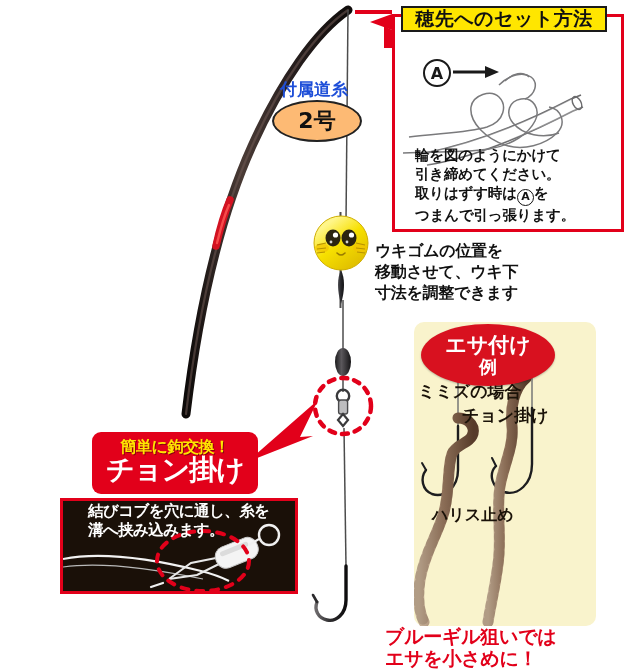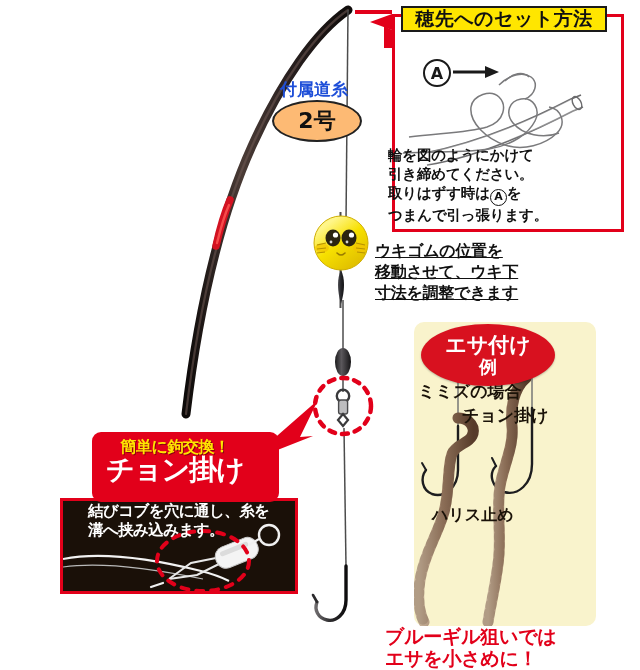--- a/index.html
+++ b/index.html
@@ -35,38 +35,38 @@
     border:3px solid #e2001a;background:#ffffff;box-sizing:border-box;
   }
   .banner-yellow{
     position:absolute;left:401px;top:6px;width:206px;height:26px;
     background:#ffe600;border:2px solid #1a1a1a;box-sizing:border-box;
     display:flex;align-items:center;justify-content:center;
     color:#111;font-size:19px;font-weight:bold;letter-spacing:0.5px;
     white-space:nowrap;z-index:6;
   }
   .panel-top-text{
-    position:absolute;left:388px;top:146px;width:224px;
+    position:absolute;left:415px;top:146px;width:224px;
     color:#111;font-size:14.5px;font-weight:bold;line-height:1.30;
     letter-spacing:-0.2px;
   }
   .panel-top-text div{white-space:nowrap;}
   .mark-a{
     display:inline-block;width:15px;height:15px;line-height:13px;
     border:1.5px solid #111;border-radius:50%;text-align:center;
     font-size:11px;font-weight:bold;vertical-align:-2px;
   }
 
   
   .float-text{
     position:absolute;left:375px;top:240px;width:210px;
     color:#111;font-size:16px;font-weight:bold;line-height:1.32;
     letter-spacing:-0.3px;
   }
-  .float-text div{white-space:nowrap;text-decoration:underline;}
+  .float-text div{white-space:nowrap;}
 
   
   .panel-bait{
     position:absolute;left:414px;top:322px;width:182px;height:304px;
     background:#f9f3cc;border-radius:10px;
   }
   .badge-oval{
     position:absolute;left:421px;top:324px;width:134px;height:62px;
     background:#d8111f;border-radius:50%;
     display:flex;flex-direction:column;align-items:center;justify-content:center;
@@ -88,22 +88,22 @@
   
   .bluegill{
     position:absolute;left:385px;top:625px;width:250px;
     color:#e2001a;font-size:19px;font-weight:bold;line-height:1.18;
     letter-spacing:-0.3px;
   }
   .bluegill div{white-space:nowrap;}
 
   
   .harisu-banner{
-    position:absolute;left:92px;top:432px;width:166px;height:70px;
-    background:#e2001a;border-radius:9px;z-index:6;padding-left:21px;
+    position:absolute;left:92px;top:432px;width:166px;height:62px;
+    background:#e2001a;border-radius:9px;z-index:6;
   }
   .harisu-banner .b1{
     position:absolute;left:0;top:5px;width:166px;text-align:center;
     color:#ffe600;font-size:16px;font-weight:bold;white-space:nowrap;
     letter-spacing:-0.5px;
     text-shadow:1px 1px 0 #8a0010;
   }
   .harisu-banner .b2{
     position:absolute;left:0;top:24px;width:166px;text-align:center;
     color:#ffffff;font-size:28px;font-weight:bold;white-space:nowrap;

